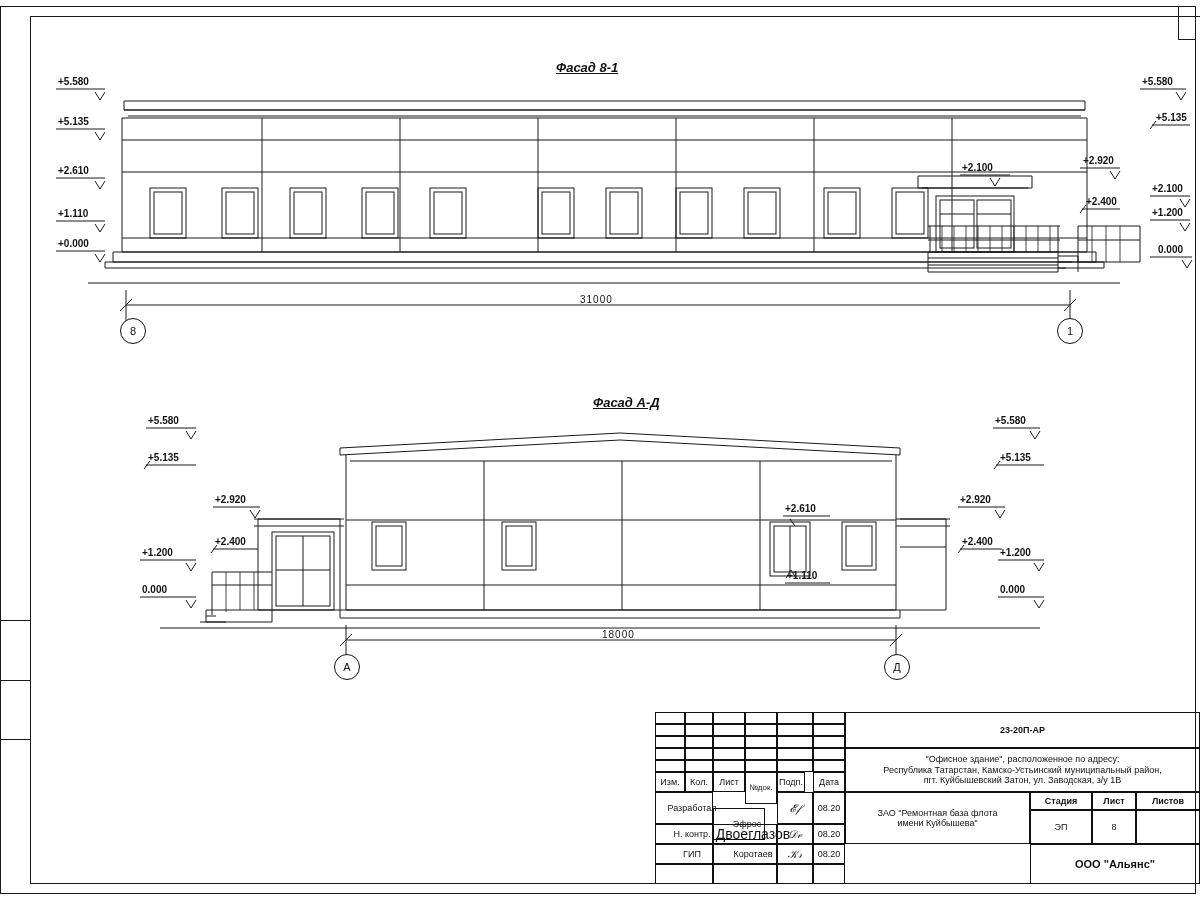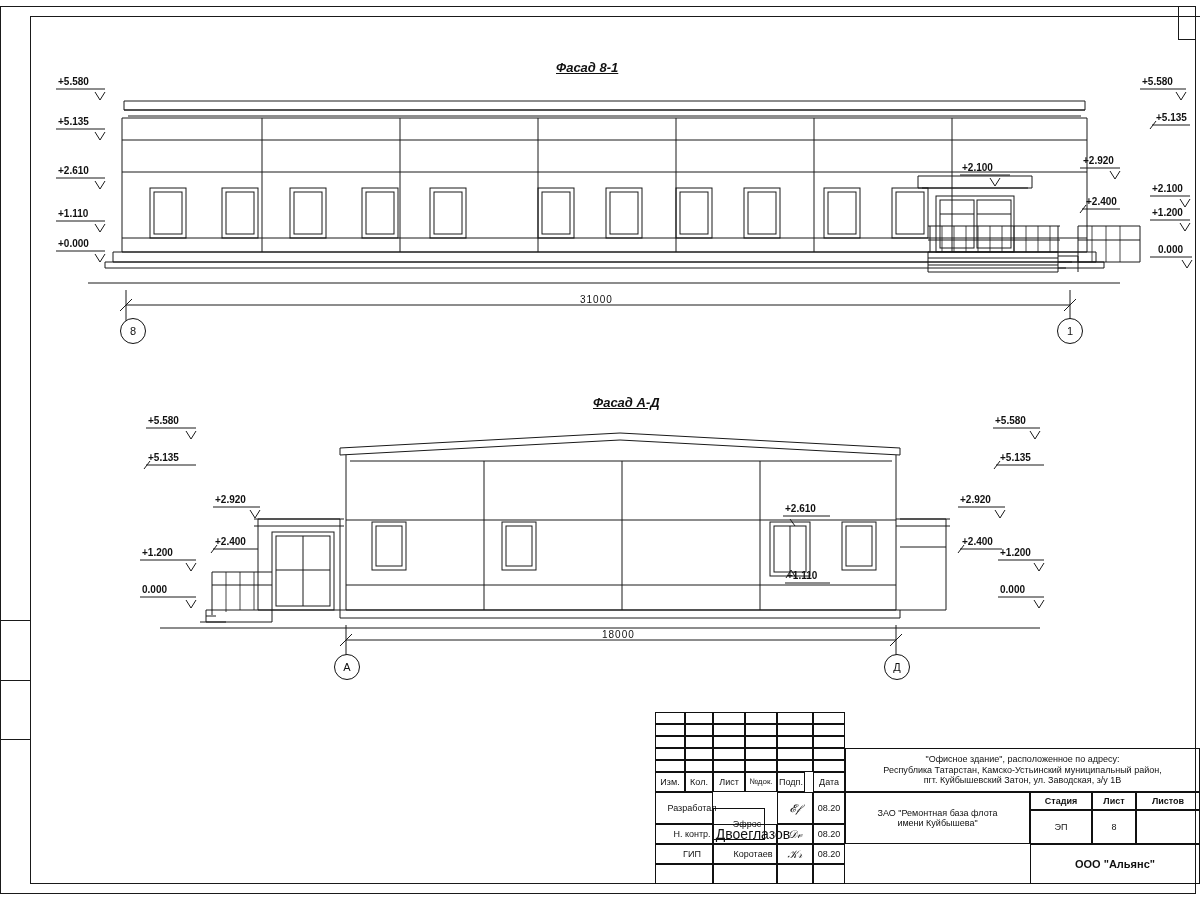--- a/index.html
+++ b/index.html
@@ -359,31 +359,32 @@
     <div class="cell" style="left:122px;top:36px;width:36px;height:12px;"></div>
     <div class="cell" style="left:158px;top:36px;width:32px;height:12px;"></div>
 
     <div class="cell" style="left:0;top:48px;width:30px;height:12px;"></div>
     <div class="cell" style="left:30px;top:48px;width:28px;height:12px;"></div>
     <div class="cell" style="left:58px;top:48px;width:32px;height:12px;"></div>
     <div class="cell" style="left:90px;top:48px;width:32px;height:12px;"></div>
     <div class="cell" style="left:122px;top:48px;width:36px;height:12px;"></div>
     <div class="cell" style="left:158px;top:48px;width:32px;height:12px;"></div>
 
+    <div class="cell big" style="left:190px;top:0;width:355px;height:36px;">23-20П-АР</div>
 
     <div class="cell" style="left:190px;top:36px;width:355px;height:44px;flex-direction:column;">
       <span>"Офисное здание", расположенное по адресу:</span>
       <span>Республика Татарстан, Камско-Устьинский муниципальный район,</span>
       <span>пгт. Куйбышевский Затон, ул. Заводская, з/у 1В</span>
     </div>
 
     <div class="cell" style="left:0;top:60px;width:30px;height:20px;">Изм.</div>
     <div class="cell" style="left:30px;top:60px;width:28px;height:20px;">Кол.</div>
     <div class="cell" style="left:58px;top:60px;width:32px;height:20px;">Лист</div>
-    <div class="cell" style="left:90px;top:60px;width:32px;height:20px;font-size:8px;">№док.</div>
+    <div class="cell" style="left:90px;top:60px;width:32px;height:32px;font-size:8px;">№док.</div>
     <div class="cell" style="left:122px;top:60px;width:28px;height:20px;">Подп.</div>
     <div class="cell" style="left:158px;top:60px;width:32px;height:20px;">Дата</div>
 
     <div class="cell left" style="left:0;top:80px;width:58px;height:32px;">Разработал</div>
     <div class="cell left" style="left:58px;top:96px;width:52px;height:32px;">Эфрос</div>
     <div class="cell" style="left:122px;top:80px;width:36px;height:32px;">
         <span class="sig">𝓔𝒻</span>
       </div>
     <div class="cell" style="left:158px;top:80px;width:32px;height:32px;">08.20</div>
 

